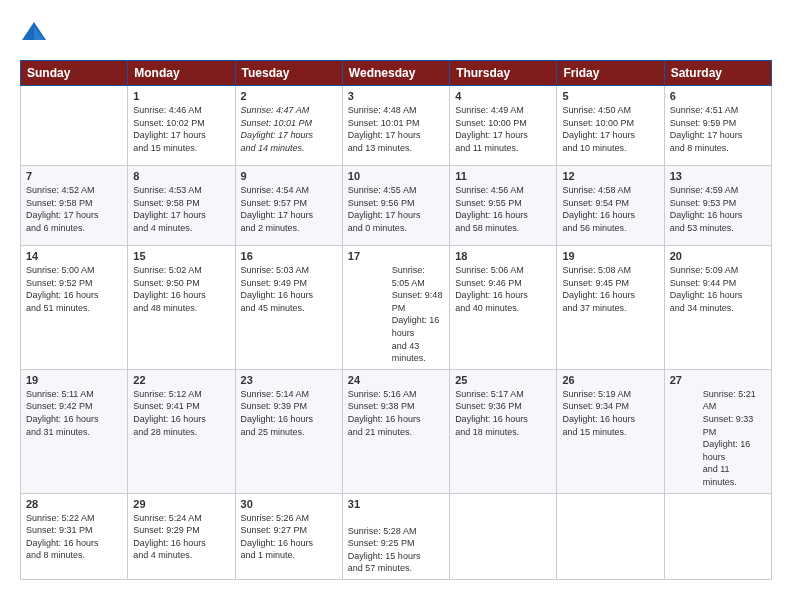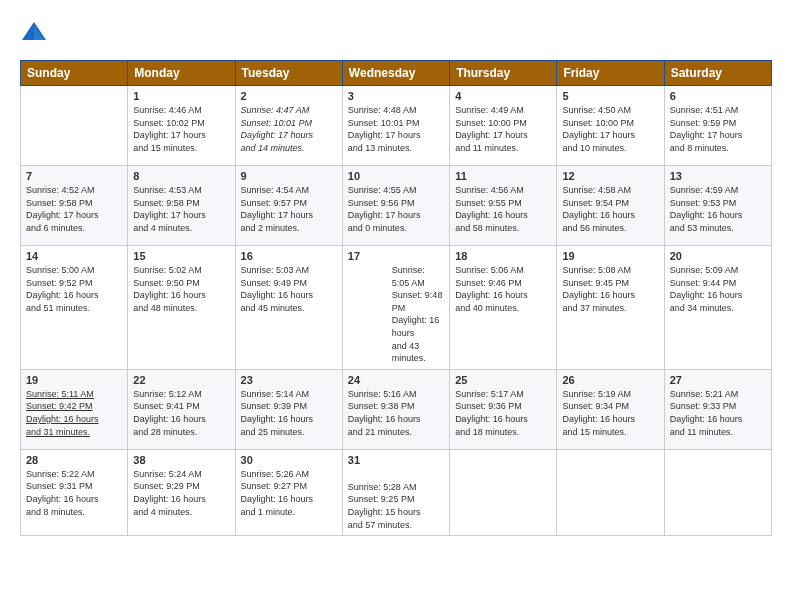--- a/index.html
+++ b/index.html
@@ -48,21 +48,21 @@
     .location {
       font-size: 15px;
       color: #555;
     }
     table {
       width: 100%;
       border-collapse: collapse;
       table-layout: fixed;
     }
     thead th {
-      background: #a16207;
+      background: #7f1d1d;
       color: #fff;
       font-size: 12px;
       font-weight: bold;
       padding: 5px 6px;
       text-align: left;
       border: 1px solid #1a4f9b;
     }
     tbody td {
       border: 1px solid #ccc;
       vertical-align: top;
@@ -269,21 +269,21 @@
             <span class="day-num">20</span>
             <div class="day-info" style="white-space: pre-line;">Sunrise: 5:09 AM
 Sunset: 9:44 PM
 Daylight: 16 hours
 and 34 minutes.</div>
           </td>
         </tr>
         <tr>
           <td>
             <span class="day-num">19</span>
-            <div class="day-info" style="white-space: pre-line; text-decoration: underline;">Sunrise: 5:11 AM
+            <div class="day-info" style="white-space: pre-line;">Sunrise: 5:11 AM
 Sunset: 9:42 PM
 Daylight: 16 hours
 and 31 minutes.</div>
           </td>
           <td>
             <span class="day-num">22</span>
             <div class="day-info" style="white-space: pre-line;">Sunrise: 5:12 AM
 Sunset: 9:41 PM
 Daylight: 16 hours
 and 28 minutes.</div>
@@ -311,36 +311,36 @@
           </td>
           <td>
             <span class="day-num">26</span>
             <div class="day-info" style="white-space: pre-line;">Sunrise: 5:19 AM
 Sunset: 9:34 PM
 Daylight: 16 hours
 and 15 minutes.</div>
           </td>
           <td>
             <span class="day-num">27</span>
-            <div class="day-info" style="white-space: pre-line;">Sunrise: 5:21 AM
+            <div class="day-info" style="white-space: pre-line; margin-left: 33px;">Sunrise: 5:21 AM
 Sunset: 9:33 PM
 Daylight: 16 hours
 and 11 minutes.</div>
           </td>
         </tr>
         <tr>
           <td>
             <span class="day-num">28</span>
             <div class="day-info" style="white-space: pre-line;">Sunrise: 5:22 AM
 Sunset: 9:31 PM
 Daylight: 16 hours
 and 8 minutes.</div>
           </td>
           <td>
-            <span class="day-num">38</span>
+            <span class="day-num">29</span>
             <div class="day-info" style="white-space: pre-line;">Sunrise: 5:24 AM
 Sunset: 9:29 PM
 Daylight: 16 hours
 and 4 minutes.</div>
           </td>
           <td>
             <span class="day-num">30</span>
             <div class="day-info" style="white-space: pre-line;">Sunrise: 5:26 AM
 Sunset: 9:27 PM
 Daylight: 16 hours

